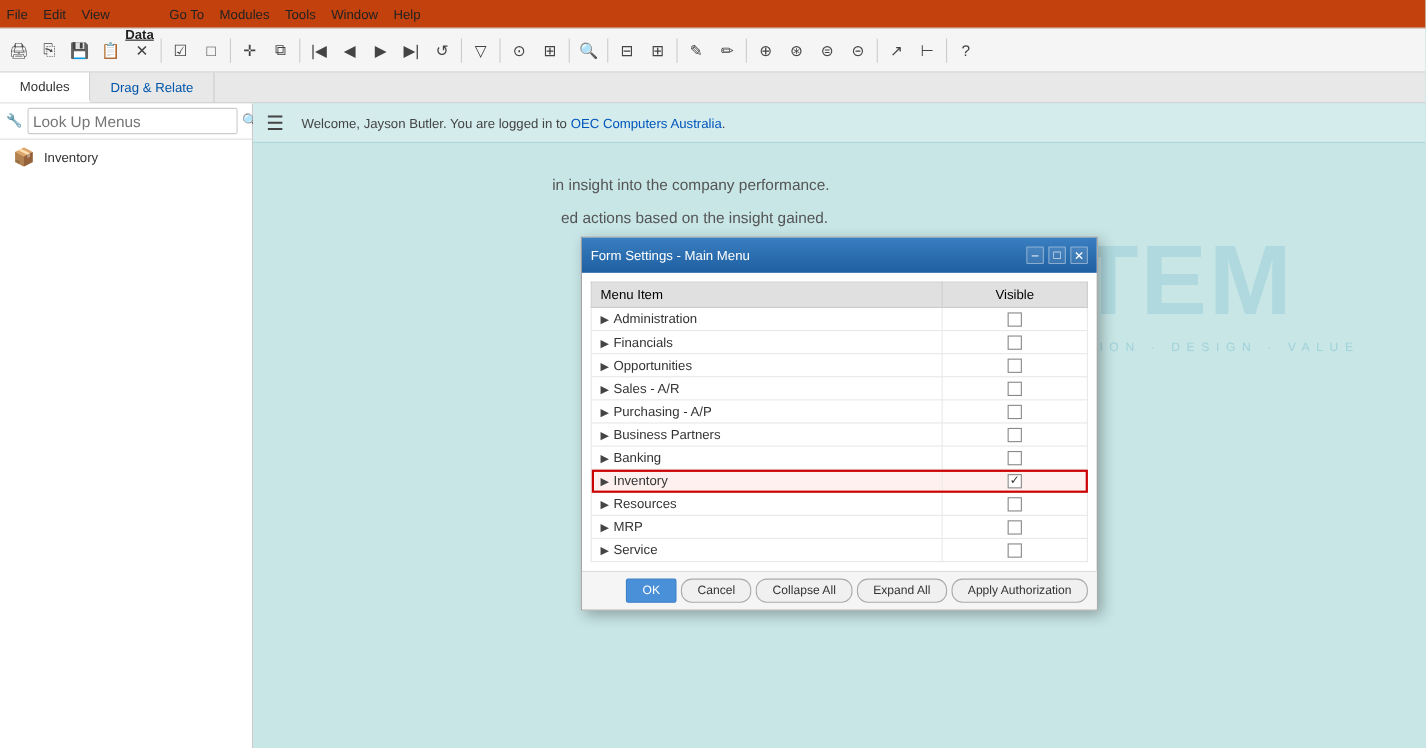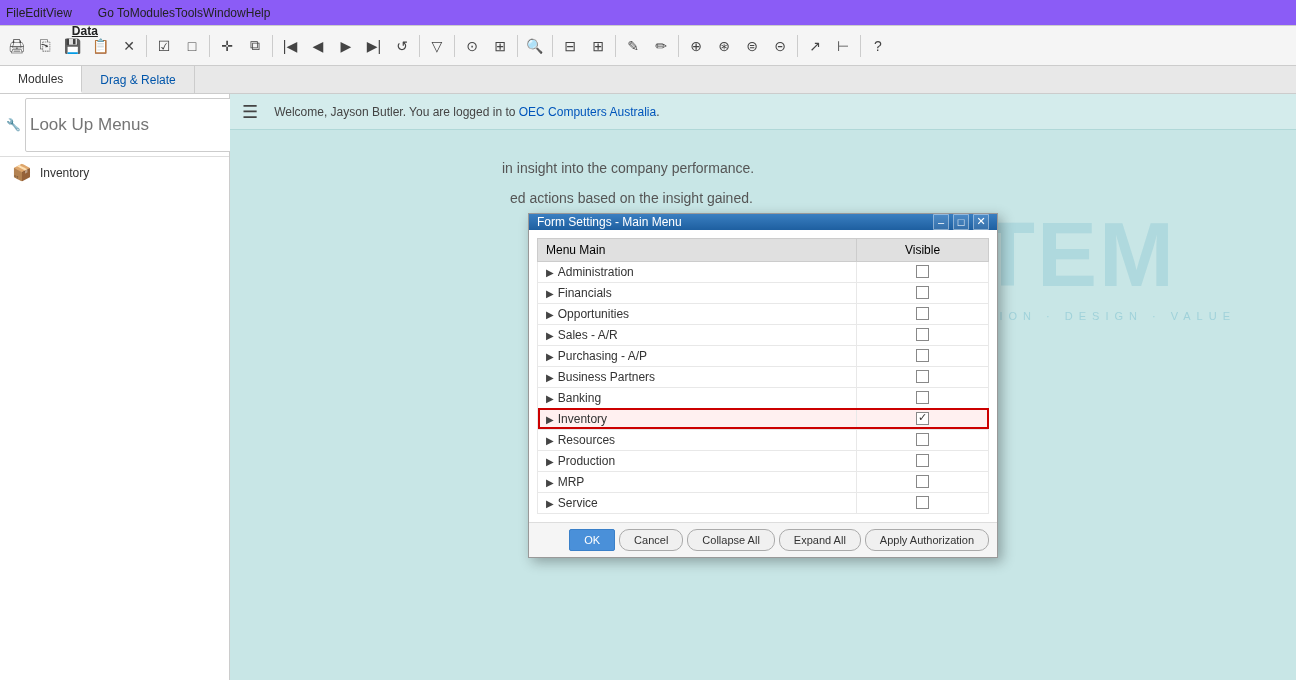--- a/index.html
+++ b/index.html
@@ -1,21 +1,21 @@
 <!DOCTYPE html>
 <html><head>
   <meta charset="utf-8">
   <style>
     * { box-sizing: border-box; margin: 0; padding: 0; }
     body { font-family: 'Segoe UI', Tahoma, Geneva, Verdana, sans-serif; font-size: 12px; background: #c8e6e6; overflow: hidden; width: 1296px; height: 680px; }
 
     
     #menu-bar {
-      display: flex; align-items: center; background: #8b5cf6; border-bottom: 1px solid #ccc;
-      height: 26px; padding: 0 6px; gap: 0;
+      display: flex; align-items: center; background: #c2410c; border-bottom: 1px solid #ccc;
+      height: 26px; padding: 0 6px; gap: 14px;
     }
     #menu-bar span { font-size: 12px; cursor: pointer; color: #222; }
     #menu-bar span.active { font-weight: bold; text-decoration: underline; margin-top: 36px; }
 
     
     #toolbar {
       display: flex; align-items: center; background: #f5f5f5; border-bottom: 1px solid #ccc;
       height: 40px; padding: 0 4px; gap: 2px; flex-wrap: nowrap;
     }
     .toolbar-icon {
@@ -40,21 +40,21 @@
     
     #sidebar {
       width: 230px; background: #fff; border-right: 1px solid #ccc;
       display: flex; flex-direction: column; flex-shrink: 0;
     }
     #search-bar {
       display: flex; align-items: center; border-bottom: 1px solid #ddd; padding: 4px 6px; gap: 4px;
     }
     .search-icon-wrap { width: 24px; height: 24px; display: flex; align-items: center; justify-content: center; color: #666; }
     #search-input {
-      flex: 1; border: 1px solid #ccc; border-radius: 2px; padding: 16px 4px; font-size: 17px;
+      flex: 1; border: 1px solid #ccc; border-radius: 2px; padding: 3px 4px; font-size: 14px;
       outline: none; color: #999;
     }
     #search-btn {
       width: 24px; height: 24px; display: flex; align-items: center; justify-content: center;
       cursor: pointer; color: #555;
     }
     #sidebar-inventory {
       display: flex; align-items: center; padding: 6px 12px; gap: 8px; cursor: pointer; color: #333;
     }
     .sidebar-module-icon { font-size: 16px; color: #666; }
@@ -95,21 +95,21 @@
     }
 
     
     #dialog {
       width: 470px; background: #fff; border: 1px solid #999; box-shadow: 4px 4px 12px rgba(0,0,0,0.3);
       pointer-events: all; position: relative; top: -20px;
     }
     #dialog-title-bar {
       background: linear-gradient(to bottom, #3a7fc1, #1e5fa0);
       display: flex; align-items: center; justify-content: space-between;
-      padding: 4px 8px; height: 16px;
+      padding: 4px 8px; height: 32px;
     }
     #dialog-title { color: #fff; font-size: 12px; font-weight: 500; }
     #dialog-controls { display: flex; gap: 4px; }
     .dialog-ctrl {
       width: 16px; height: 16px; display: flex; align-items: center; justify-content: center;
       cursor: pointer; color: #fff; font-size: 11px; border: 1px solid rgba(255,255,255,0.4);
       background: rgba(255,255,255,0.1); border-radius: 1px;
     }
 
     
@@ -245,21 +245,21 @@
               <div class="dialog-ctrl">–</div>
               <div class="dialog-ctrl">□</div>
               <div class="dialog-ctrl">✕</div>
             </div>
           </div>
 
           <div id="dialog-body">
             <table id="menu-table">
               <thead>
                 <tr>
-                  <th>Menu Main</th>
+                  <th>Menu Item</th>
                   <th class="visible-col">Visible</th>
                 </tr>
               </thead>
               <tbody id="menu-table-body">
               <tr>
                     <td><span class="expand-arrow">▶</span><span class="menu-item-label">Administration</span></td>
                     <td class="visible-col">
                       <div class="checkbox-cell">
                         <div style="position: relative; display: inline-block; width: 13px; height: 13px; border: 1px solid rgb(136, 136, 136); background: rgb(255, 255, 255);"></div>
                       </div>
@@ -318,28 +318,20 @@
                     <td class="visible-col">
                       <div class="checkbox-cell">
                         <div style="position: relative; display: inline-block; width: 13px; height: 13px; border: 1px solid rgb(136, 136, 136); background: rgb(255, 255, 255);">
                           <span style="position:absolute;top:-2px;left:1px;font-size:11px;color:#333;">✓</span>
                         </div>
                       </div>
                     </td>
                   </tr>
                   <tr>
                     <td><span class="expand-arrow">▶</span><span class="menu-item-label">Resources</span></td>
-                    <td class="visible-col">
-                      <div class="checkbox-cell">
-                        <div style="position: relative; display: inline-block; width: 13px; height: 13px; border: 1px solid rgb(136, 136, 136); background: rgb(255, 255, 255);"></div>
-                      </div>
-                    </td>
-                  </tr>
-                  <tr>
-                    <td><span class="expand-arrow">▶</span><span class="menu-item-label">Production</span></td>
                     <td class="visible-col">
                       <div class="checkbox-cell">
                         <div style="position: relative; display: inline-block; width: 13px; height: 13px; border: 1px solid rgb(136, 136, 136); background: rgb(255, 255, 255);"></div>
                       </div>
                     </td>
                   </tr>
                   <tr>
                     <td><span class="expand-arrow">▶</span><span class="menu-item-label">MRP</span></td>
                     <td class="visible-col">
                       <div class="checkbox-cell">

